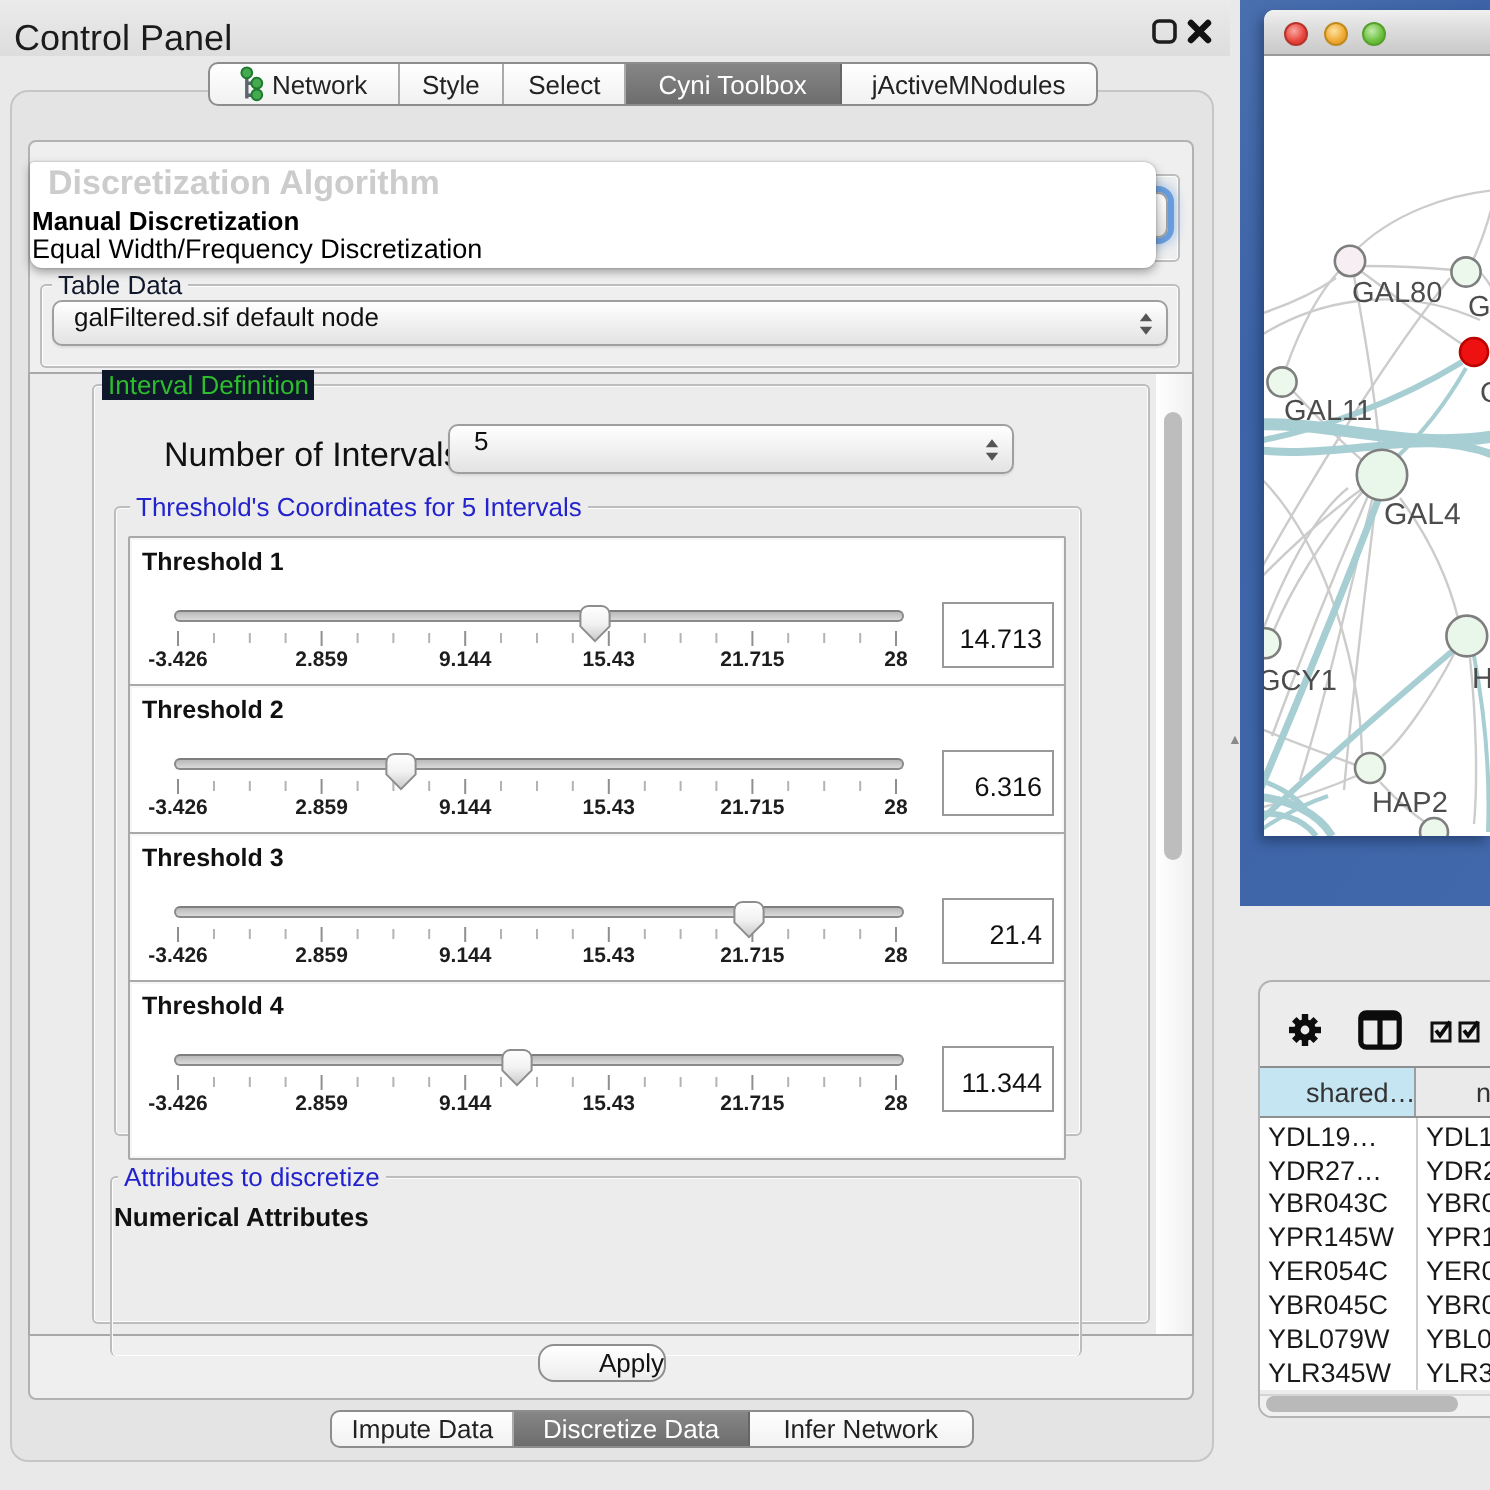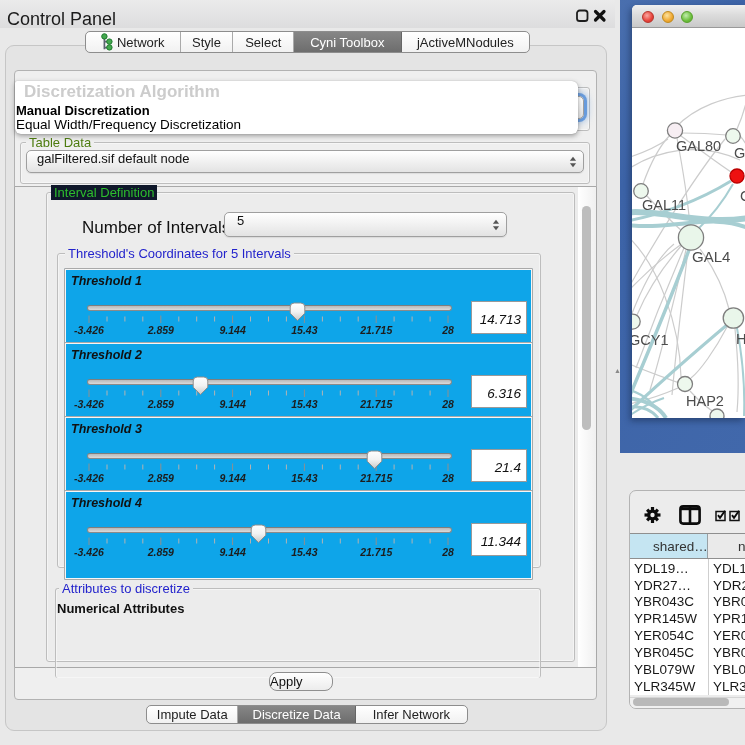--- a/index.html
+++ b/index.html
@@ -9,40 +9,40 @@
 
 #titlebar { position:absolute; left:0; top:0; width:615px; height:28px;
   background:linear-gradient(180deg,#ebebeb,#ddddde); }
 #titlebar .t { position:absolute; left:7px; top:9px; font-size:18px; color:#1b1b1b; }
 #outerpanel { position:absolute; left:5px; top:45px; width:602px; height:686px;
   border:1px solid #c6c6c6; border-radius:9px; background:#e4e4e4; }
 #cynipanel { position:absolute; left:14px; top:70px; width:583px; height:630px;
   border:1px solid #b2b2b2; border-radius:4px; background:#efefef; }
 
 .seg { position:absolute; display:flex; border:1px solid #8d8d8d; border-radius:5px;
-  background:linear-gradient(180deg,#ffffff,#f1f1f1); overflow:hidden; }
+  background:linear-gradient(180deg,#ffffff,#f1f1f1); overflow:hidden;margin-left:19px; }
 .seg .s { font-size:13px; color:#222; display:flex; align-items:center; justify-content:center;
   border-right:1px solid #aaa; white-space:nowrap; }
 .seg .s:last-child { border-right:none; }
 .seg .sel { background:linear-gradient(180deg,#868686,#6d6d6d); color:#fff; border-right-color:#666; }
 
 .group { position:absolute; border:1px solid #bdbdbd; border-radius:3px;
   box-shadow:inset 0 0 0 0.5px #fdfdfd; }
 .gtitle { position:absolute; top:-8px; font-size:13px; background:#efefef; padding:0 3px; }
 
 .combo { position:absolute; border:1px solid #9f9f9f; border-radius:5px;
   background:linear-gradient(180deg,#ffffff,#eeeeee 60%,#e3e3e3);
   font-size:13px; color:#111; display:flex; align-items:flex-start;
   box-shadow:0 1px 1px rgba(0,0,0,0.08); }
 .combo .txt { padding-left:10px; }
 .arr { position:absolute; right:6px; top:50%; margin-top:-6px; width:8px; height:12px; }
 
 .tpanel { position:absolute; left:64px; width:469px; height:90px;
-  border:1px solid #a9a9a9; background:#0ea5e9; border-radius:1px;
-  box-shadow:inset 0 0 0 1px #f6f6f6;font-style:italic; }
+  border:1px solid #a9a9a9; background:#ffffff; border-radius:1px;
+  box-shadow:inset 0 0 0 1px #f6f6f6; }
 .tlabel { position:absolute; left:6px; top:5px; font-size:12.5px; font-weight:bold; color:#111; }
 .track { position:absolute; height:6px; border:1px solid #8a8a8a; border-top-color:#7e7e7e; border-radius:3px;
   background:linear-gradient(180deg,#b9b9b9,#dadada); }
 .ticklbl { position:absolute; font-size:10.5px; font-weight:bold; color:#1d1d1d; text-align:center; }
 .valbox { position:absolute; left:406px; top:32px; width:56px; height:33px;
   background:#fff; border:1px solid #999; }
 .valbox span { position:absolute; right:5px; top:10px; font-size:13.5px; color:#111; }
 
 .litem { position:absolute; left:5px; font-size:12.5px; color:#111; }
 
@@ -100,21 +100,21 @@
 
 <div class="group" style="left:20px;top:87px;width:570px;height:44px;background:#efefef"></div>
 <div class="combo" style="left:26px;top:96px;width:558px;height:23px;box-shadow:0 0 0 3px rgba(95,150,218,0.9), 0 0 6px 4px rgba(110,160,220,0.55)">
   <svg class="arr" width="9" height="13" viewBox="0 0 9 13">
         <path d="M4.5 0.5 L8 5 H1 Z" fill="#555"></path>
         <path d="M4.5 12.5 L1 8 H8 Z" fill="#555"></path>
       </svg>
 </div>
 
 <div class="group" style="left:20px;top:142px;width:570px;height:42px;background:#efefef">
-  <div class="gtitle" style="left:5px;color:#4d7c0f">Table Data</div>
+  <div class="gtitle" style="left:5px;color:#0f172a">Table Data</div>
 </div>
 <div class="combo" style="left:26px;top:150px;width:558px;height:23px">
   <span class="txt">galFiltered.sif default node</span>
   <svg class="arr" width="9" height="13" viewBox="0 0 9 13">
         <path d="M4.5 0.5 L8 5 H1 Z" fill="#555"></path>
         <path d="M4.5 12.5 L1 8 H8 Z" fill="#555"></path>
       </svg>
 </div>
 
 <div class="abs" style="left:14px;top:186px;width:583px;height:482px;border:1px solid #a8a8a8;background:#ececec;border-radius:1px"></div>
@@ -292,21 +292,21 @@
 <div class="valbox">
         <span>11.344</span>
       </div>
 </div>
 
 <div class="group" style="left:55px;top:588px;width:486px;height:90px;border-bottom:none">
   <div class="gtitle" style="left:3px;color:#2323cc;background:#ececec">Attributes to discretize</div>
 </div>
 <div class="abs" style="left:57px;top:601px;font-size:13px;font-weight:bold;color:#111">Numerical Attributes</div>
 
-<div class="abs" style="left:269px;top:672px;width:64px;height:19px;border:1px solid #8f8f8f;border-radius:8px;background:linear-gradient(180deg,#ffffff,#ececec);text-align:left;font-size:13px;color:#111;line-height:18px">Apply</div>
+<div class="abs" style="left:269px;top:672px;width:64px;height:19px;border:1px solid #8f8f8f;border-radius:8px;background:linear-gradient(180deg,#ffffff,#ececec);text-align:right;font-size:13px;color:#111;line-height:18px">Apply</div>
 
 <div class="seg" style="left:146px;top:705px;width:322px;height:19px">
   <div class="s" style="width:92px">Impute Data</div>
   <div class="s sel" style="width:118px">Discretize Data</div>
   <div class="s" style="width:112px">Infer Network</div>
 </div>
 
 <div class="abs" style="left:614px;top:367px;font-size:7px;color:#8a8a8a">▲</div>
 
 <div id="bluezone">

